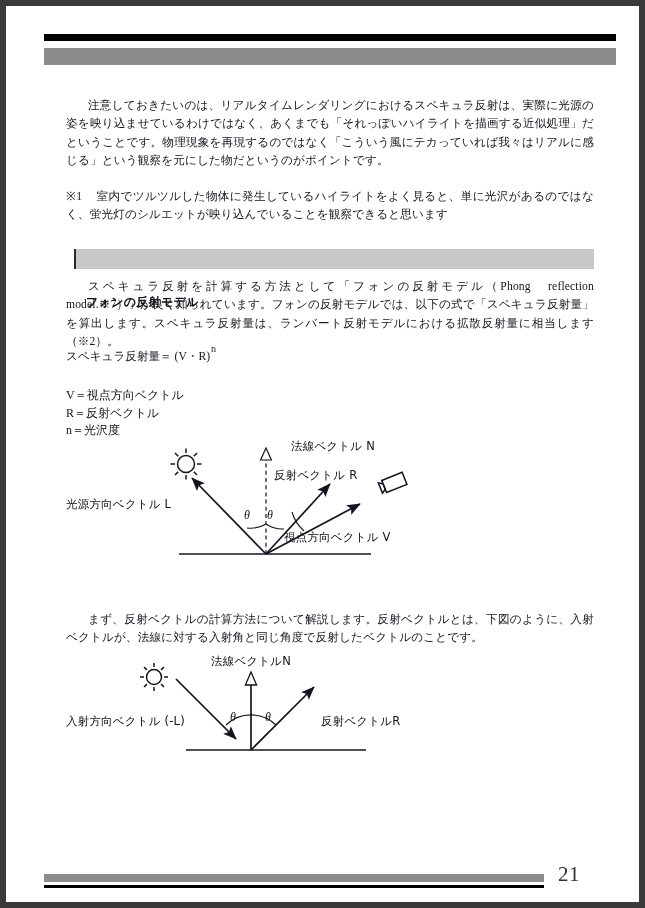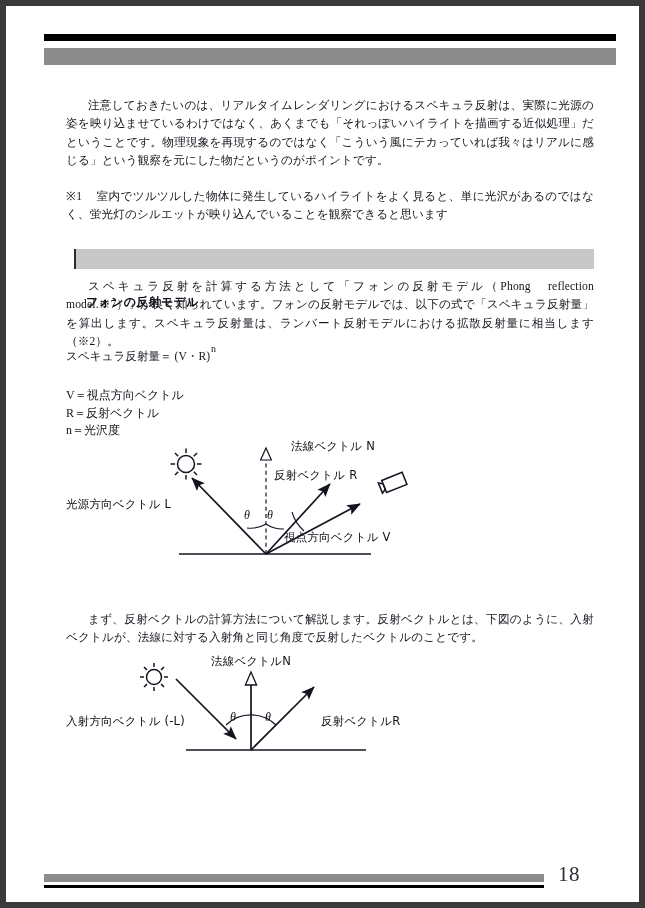--- a/index.html
+++ b/index.html
@@ -284,17 +284,17 @@
 
       <div class="dlabel" style="left:145px; top:0px;">法線ベクトルN</div>
       <div class="dlabel" style="left:0px; top:60px;">入射方向ベクトル (-L)</div>
       <div class="dlabel" style="left:255px; top:60px;text-align:center;">反射ベクトルR</div>
       <div class="theta" style="left:164px; top:56px;">θ</div>
       <div class="theta" style="left:199px; top:56px;">θ</div>
     </div>
 
     <div class="footer-rule-gray"></div>
     <div class="footer-rule-black"></div>
-    <div class="page-number">18</div>
+    <div class="page-number">21</div>
 
   </div>
   <div class="page-frame"></div>
 </div>
 
 </body></html>

